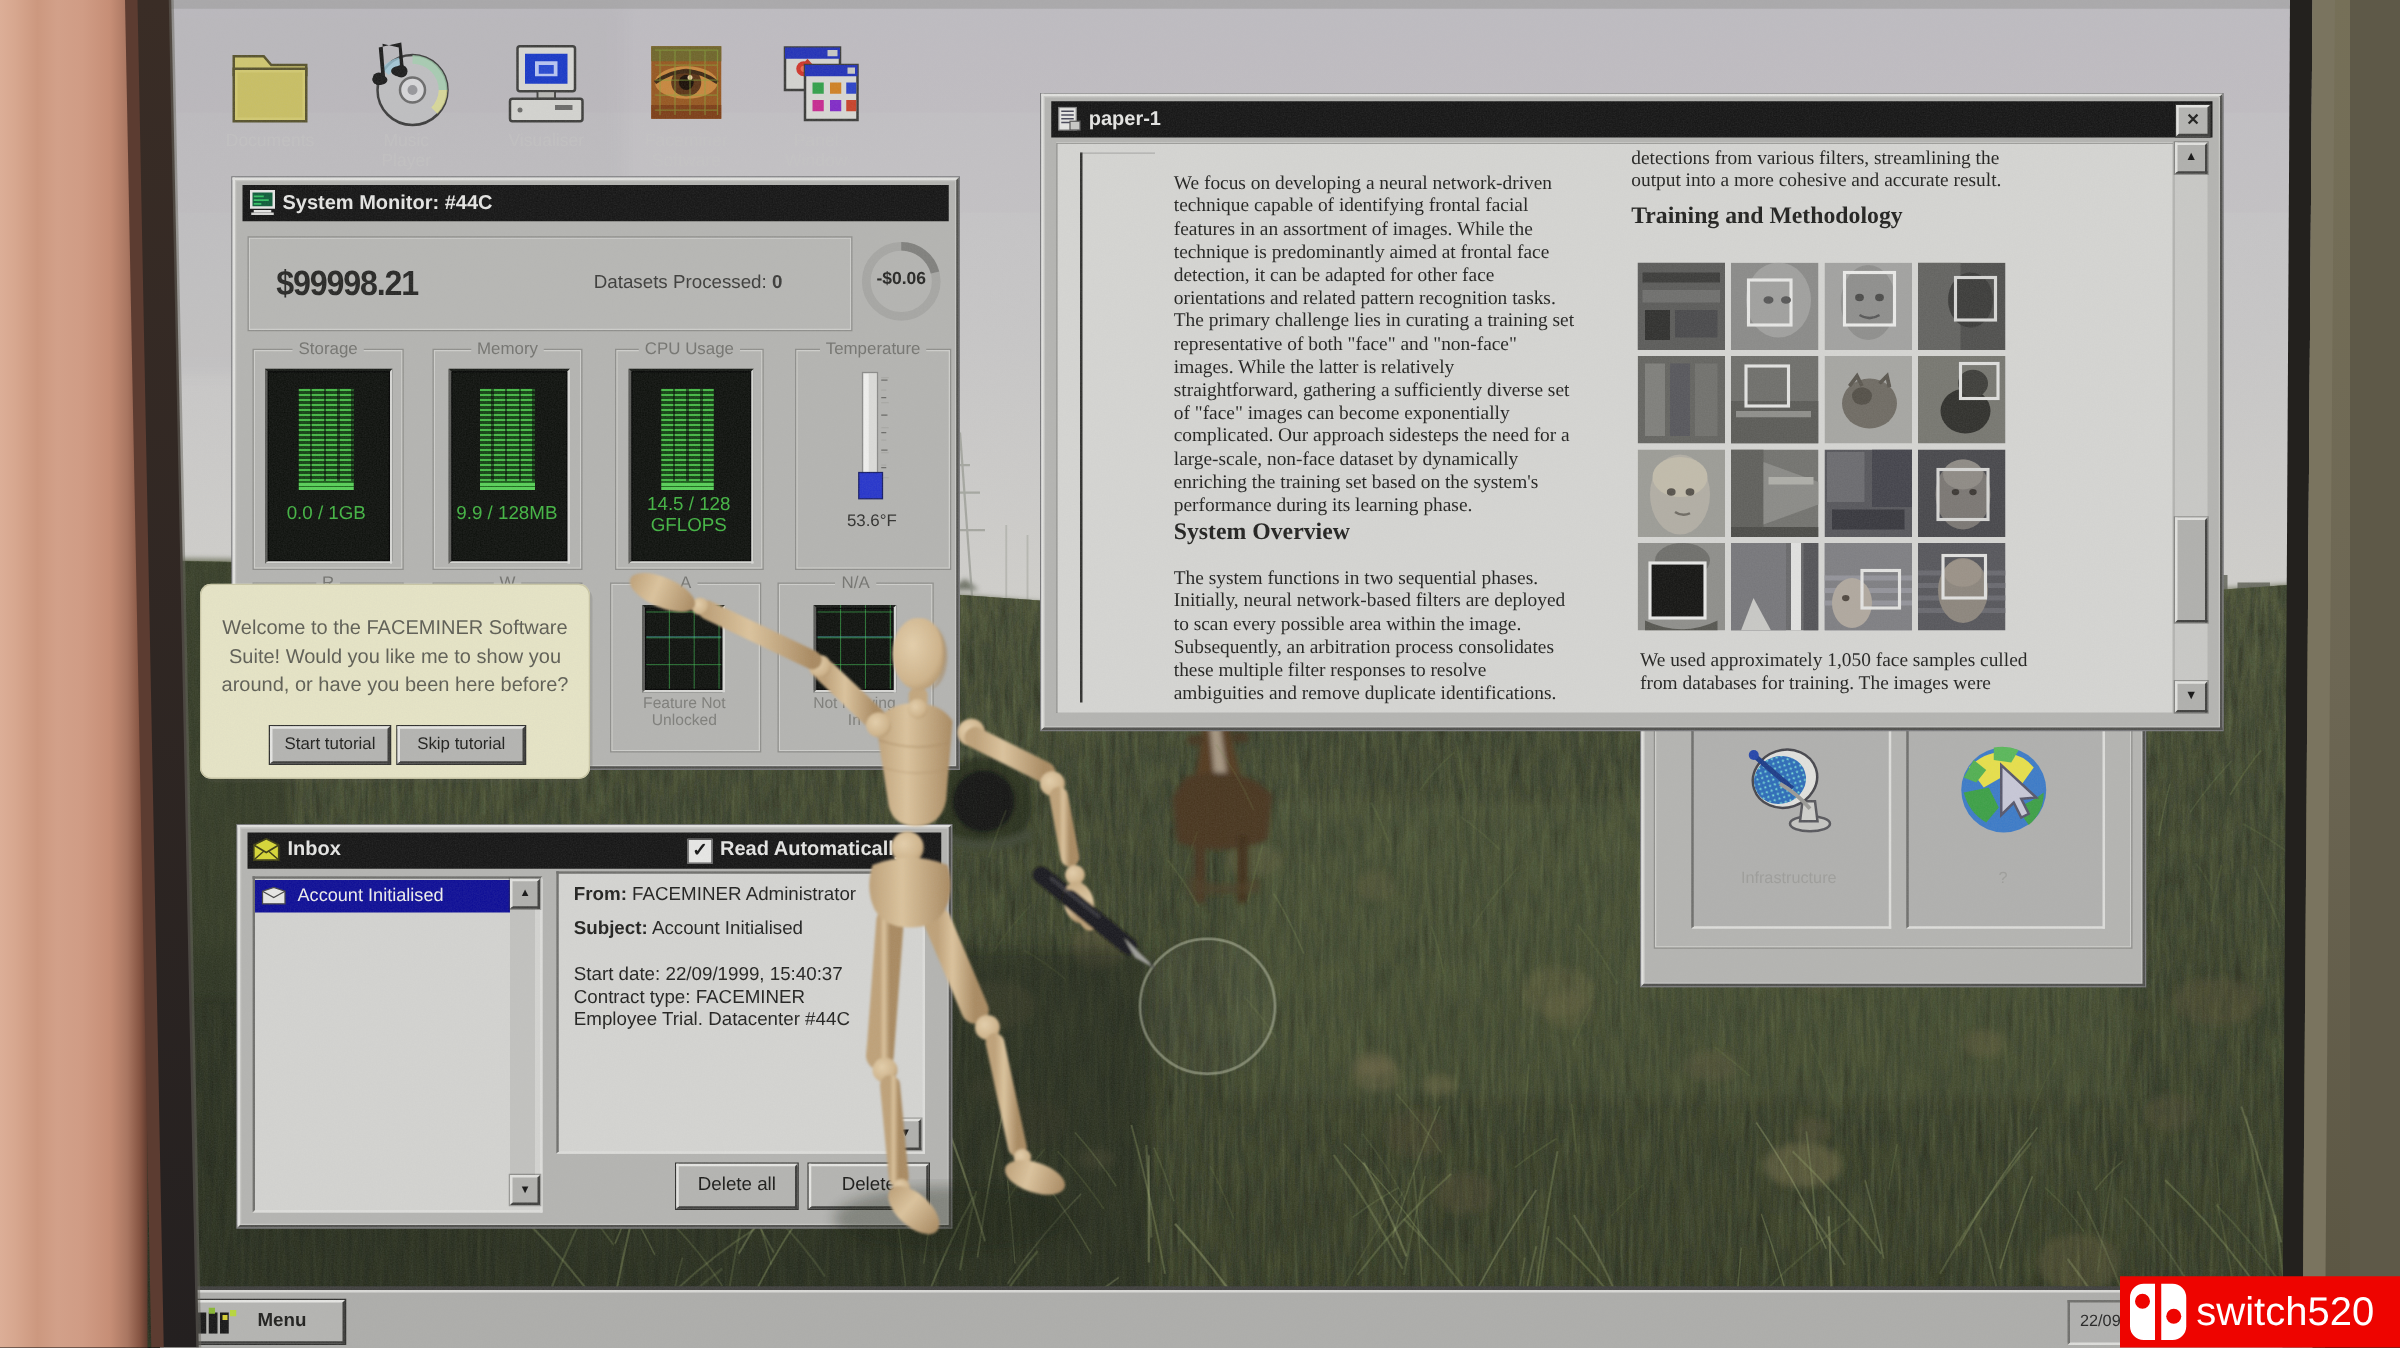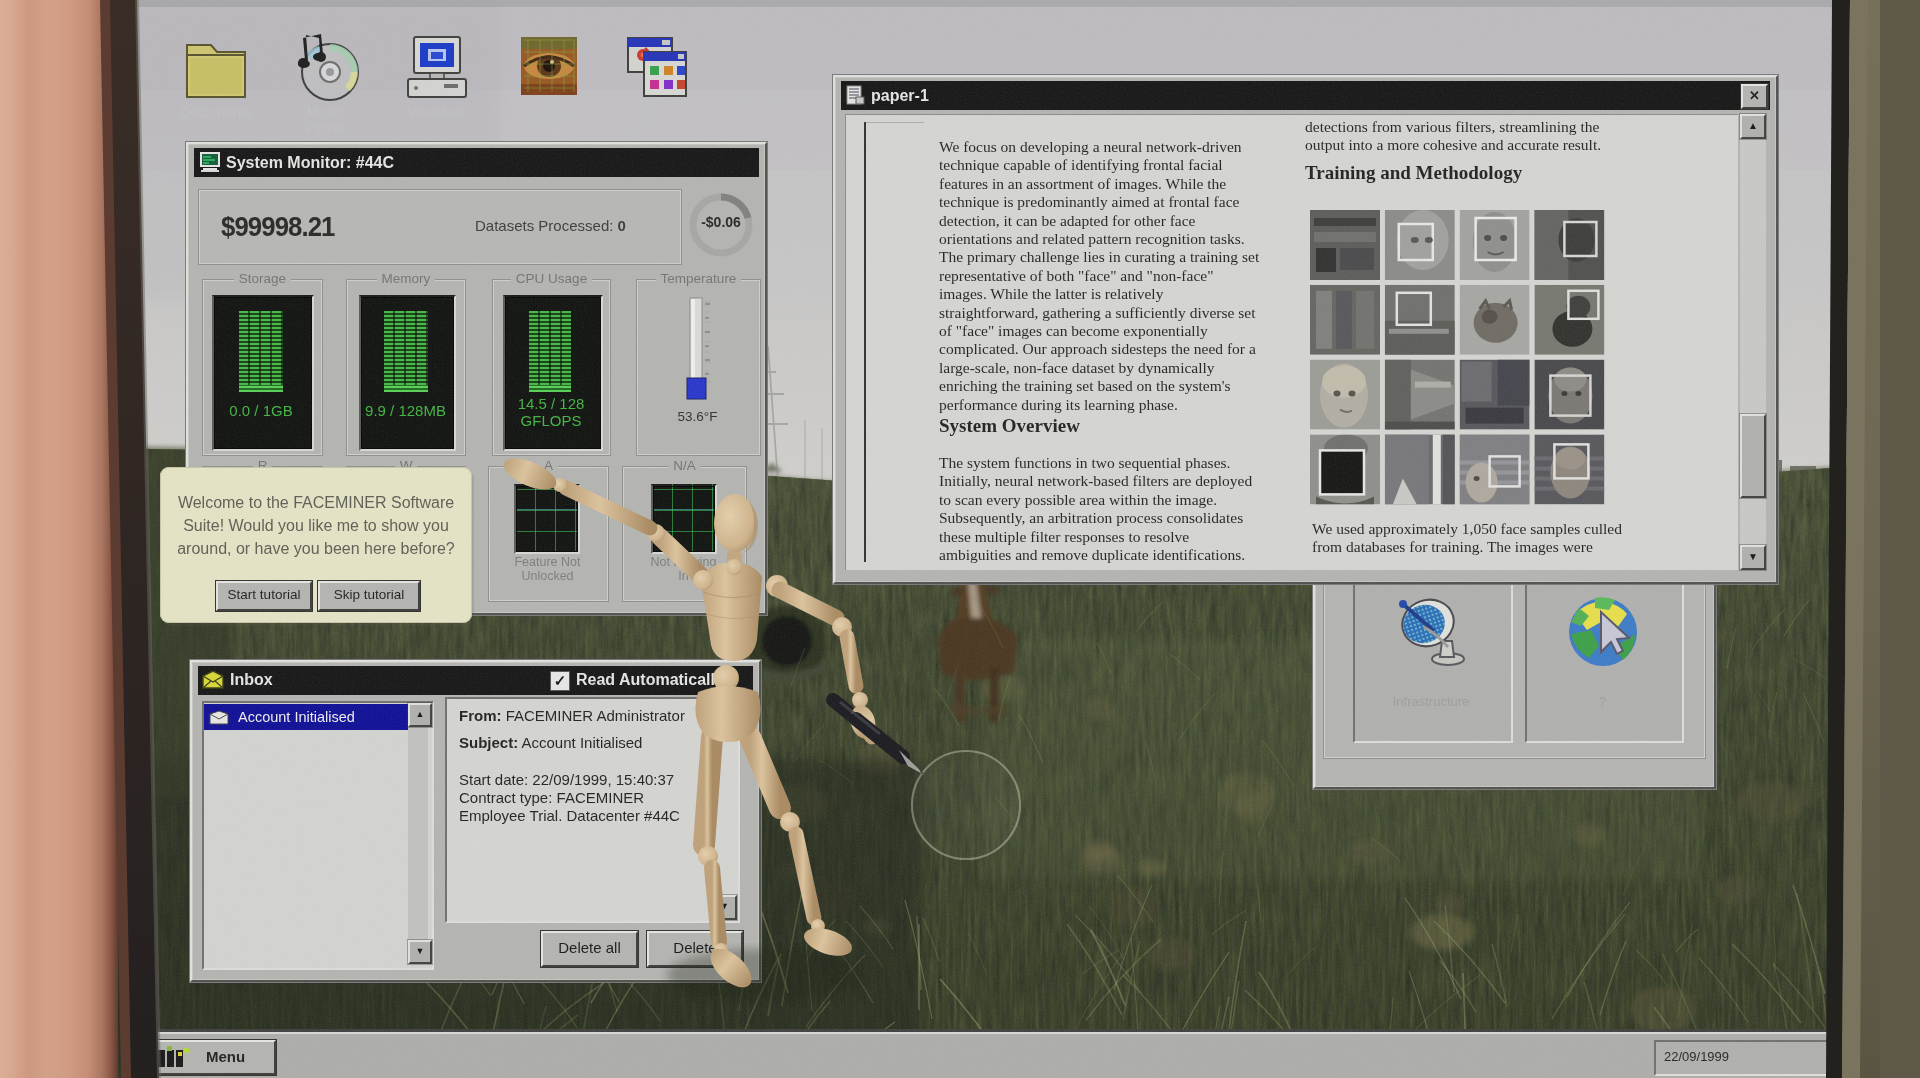--- a/index.html
+++ b/index.html
@@ -865,13 +865,23 @@
             <stop offset="0.5" stop-color="#6d6754"></stop>
             <stop offset="1" stop-color="#5a5542"></stop>
           </linearGradient>
         </defs>
         <polygon points="30,0 100,0 100,1078 22,1078" fill="url(#bezr)"></polygon>
         <polygon points="30,0 48,0 40,1078 22,1078" fill="#7a745f"></polygon>
         <rect x="60" y="0" width="40" height="1078" fill="#5e5948"></rect>
       </svg>
     </div>
 
+  <div class="abs" id="wm" style="left:1696px;top:1021px;width:224px;height:57px;background:#ee0400;">
+    <span id="wm-logo" class="abs" style="left:6px;top:4px;width:52px;height:49px;"><svg width="52" height="49" viewBox="0 0 52 49">
+          <g fill="#fff">
+            <path d="M22,2 L13,2 A11,11 0 0 0 2,13 L2,36 A11,11 0 0 0 13,47 L22,47 Z M12,10 a6,6 0 1 1 0,12 a6,6 0 0 1 0,-12 Z" fill-rule="evenodd"></path>
+            <path d="M27,2 L36,2 A11,11 0 0 1 47,13 L47,36 A11,11 0 0 1 36,47 L27,47 Z"></path>
+          </g>
+          <circle cx="37" cy="28" r="6" fill="#ee0400"></circle>
+        </svg></span>
+    <span class="abs" style="left:61px;top:10px;font-size:32px;color:#fff;">switch520</span>
+  </div>
 </div>
 
 </body></html>

